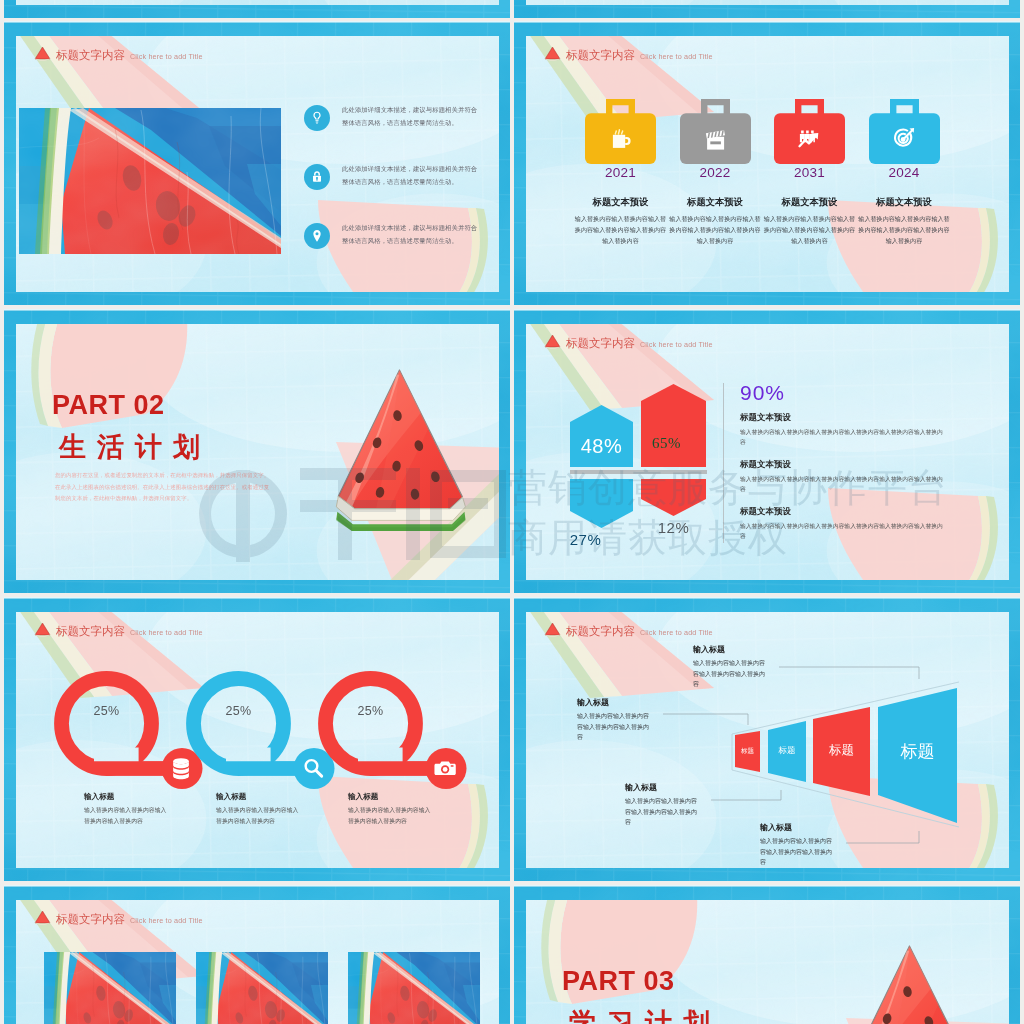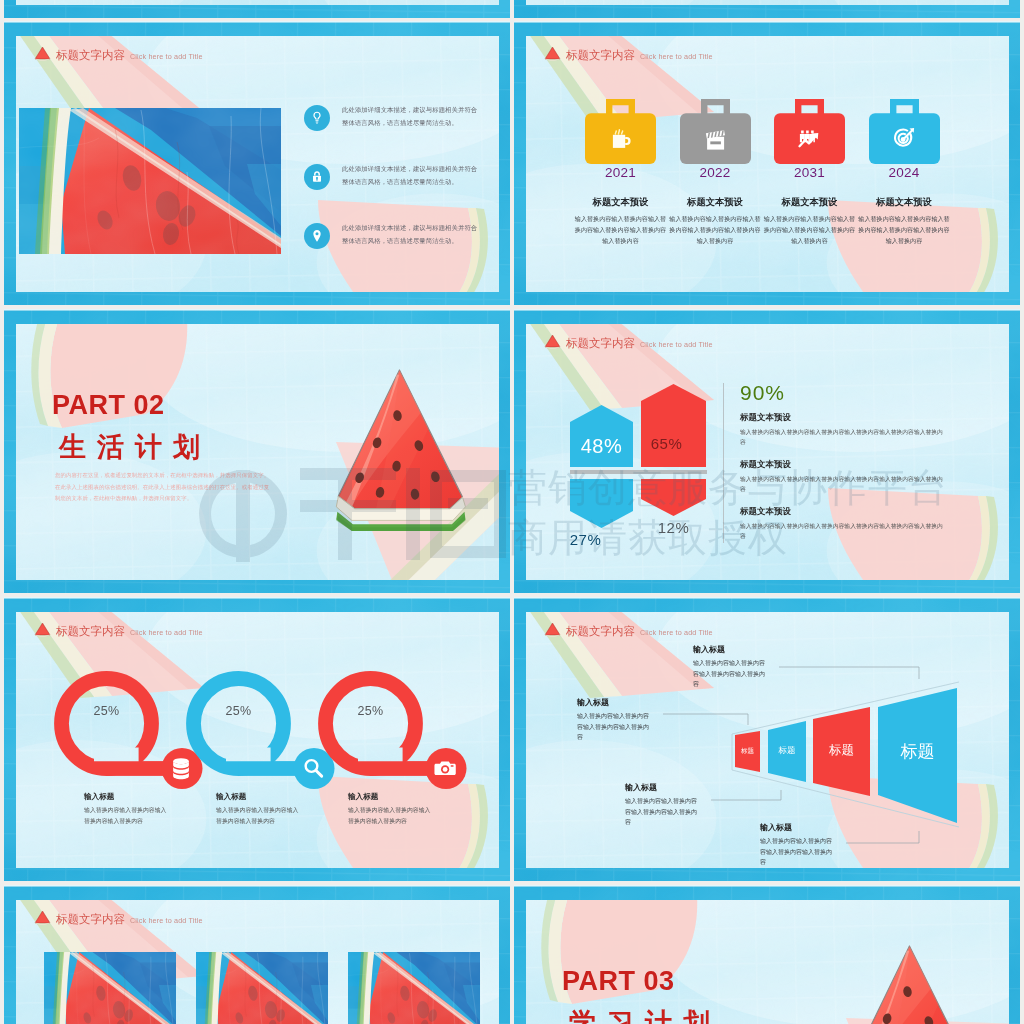--- a/index.html
+++ b/index.html
@@ -45,21 +45,21 @@
   width:97px;margin-left:-13px;}
 
 
 .part-label{position:absolute;font-size:27px;font-weight:bold;
   color:#c9201c;letter-spacing:.5px;line-height:1;
   font-family:"Liberation Sans",sans-serif;}
 .part-title{position:absolute;font-size:27px;font-weight:bold;color:#c9201c;
   letter-spacing:11px;line-height:1;}
 .part-body{position:absolute;font-size:5.4px;line-height:2.15;color:#eeaaa6;width:218px;
   letter-spacing:.1px;}
-.big-num{position:absolute;font-size:21px;color:#4d7c0f;letter-spacing:1px;}
+.big-num{position:absolute;font-size:21px;color:#6d28d9;letter-spacing:1px;}
 .pt-hd{font-size:8.5px;font-weight:bold;color:#2b2b2b;}
 .pt-bd{font-size:5.8px;line-height:1.75;color:#555;margin-top:3px;}
 
 
 .circ-wrap{position:absolute;}
 .c-hd{font-size:7.6px;font-weight:bold;color:#2b2b2b;}
 .c-bd{font-size:5.9px;line-height:1.8;color:#555;margin-top:3px;width:84px;}
 
 
 .fn-hd{font-size:8px;font-weight:bold;color:#222;}
@@ -583,21 +583,21 @@
           <svg viewBox="0 0 63 49" width="63" height="49" style="display:block">
       <path d="M0 0 V32 L31.5 49 L63 32 V0 Z" fill="#2FBBE6"></path>
           </svg>
         </div>
         <div style="position:absolute;left:28px;top:207px;width:63px;text-align:center;color:#0c4a6e;font-size:15px;z-index:5;letter-spacing:.5px;">27%</div>
         <div style="position:absolute;left:115px;top:60px;width:65px;height:83px;z-index:4;">
           <svg viewBox="0 0 65 83" width="65" height="83" style="display:block">
       <path d="M0 83 V17 L32.5 0 L65 17 V83 Z" fill="#F4403C"></path>
           </svg>
         </div>
-        <div style="position:absolute;left:115px;top:111px;width:51px;text-align:center;color:#7f1d1d;font-size:15px;z-index:5;letter-spacing:.5px;">65%</div>
+        <div style="position:absolute;left:115px;top:111px;width:51px;text-align:center;color:#14532d;font-size:15px;z-index:5;letter-spacing:.5px;font-family:Liberation Serif, serif;">65%</div>
         <div style="position:absolute;left:115px;top:155px;width:65px;height:37px;z-index:4;">
           <svg viewBox="0 0 65 37" width="65" height="37" style="display:block">
       <path d="M0 0 V20 L32.5 37 L65 20 V0 Z" fill="#F4403C"></path>
           </svg>
         </div>
         <div style="position:absolute;left:115px;top:195px;width:65px;text-align:center;color:#555a5e;font-size:15px;z-index:5;letter-spacing:.5px;">12%</div>
         <div style="position:absolute;left:44px;top:146px;width:137px;height:4px;background:#b7bcbe;z-index:5"></div>
         <div style="position:absolute;left:197px;top:59px;width:1px;height:160px;background:#b9c3c7;z-index:3"></div>
         <div class="big-num" style="left:214px;top:57px;">90%</div>
         <div style="position:absolute;left:214px;top:88px;width:206px;z-index:4;">

